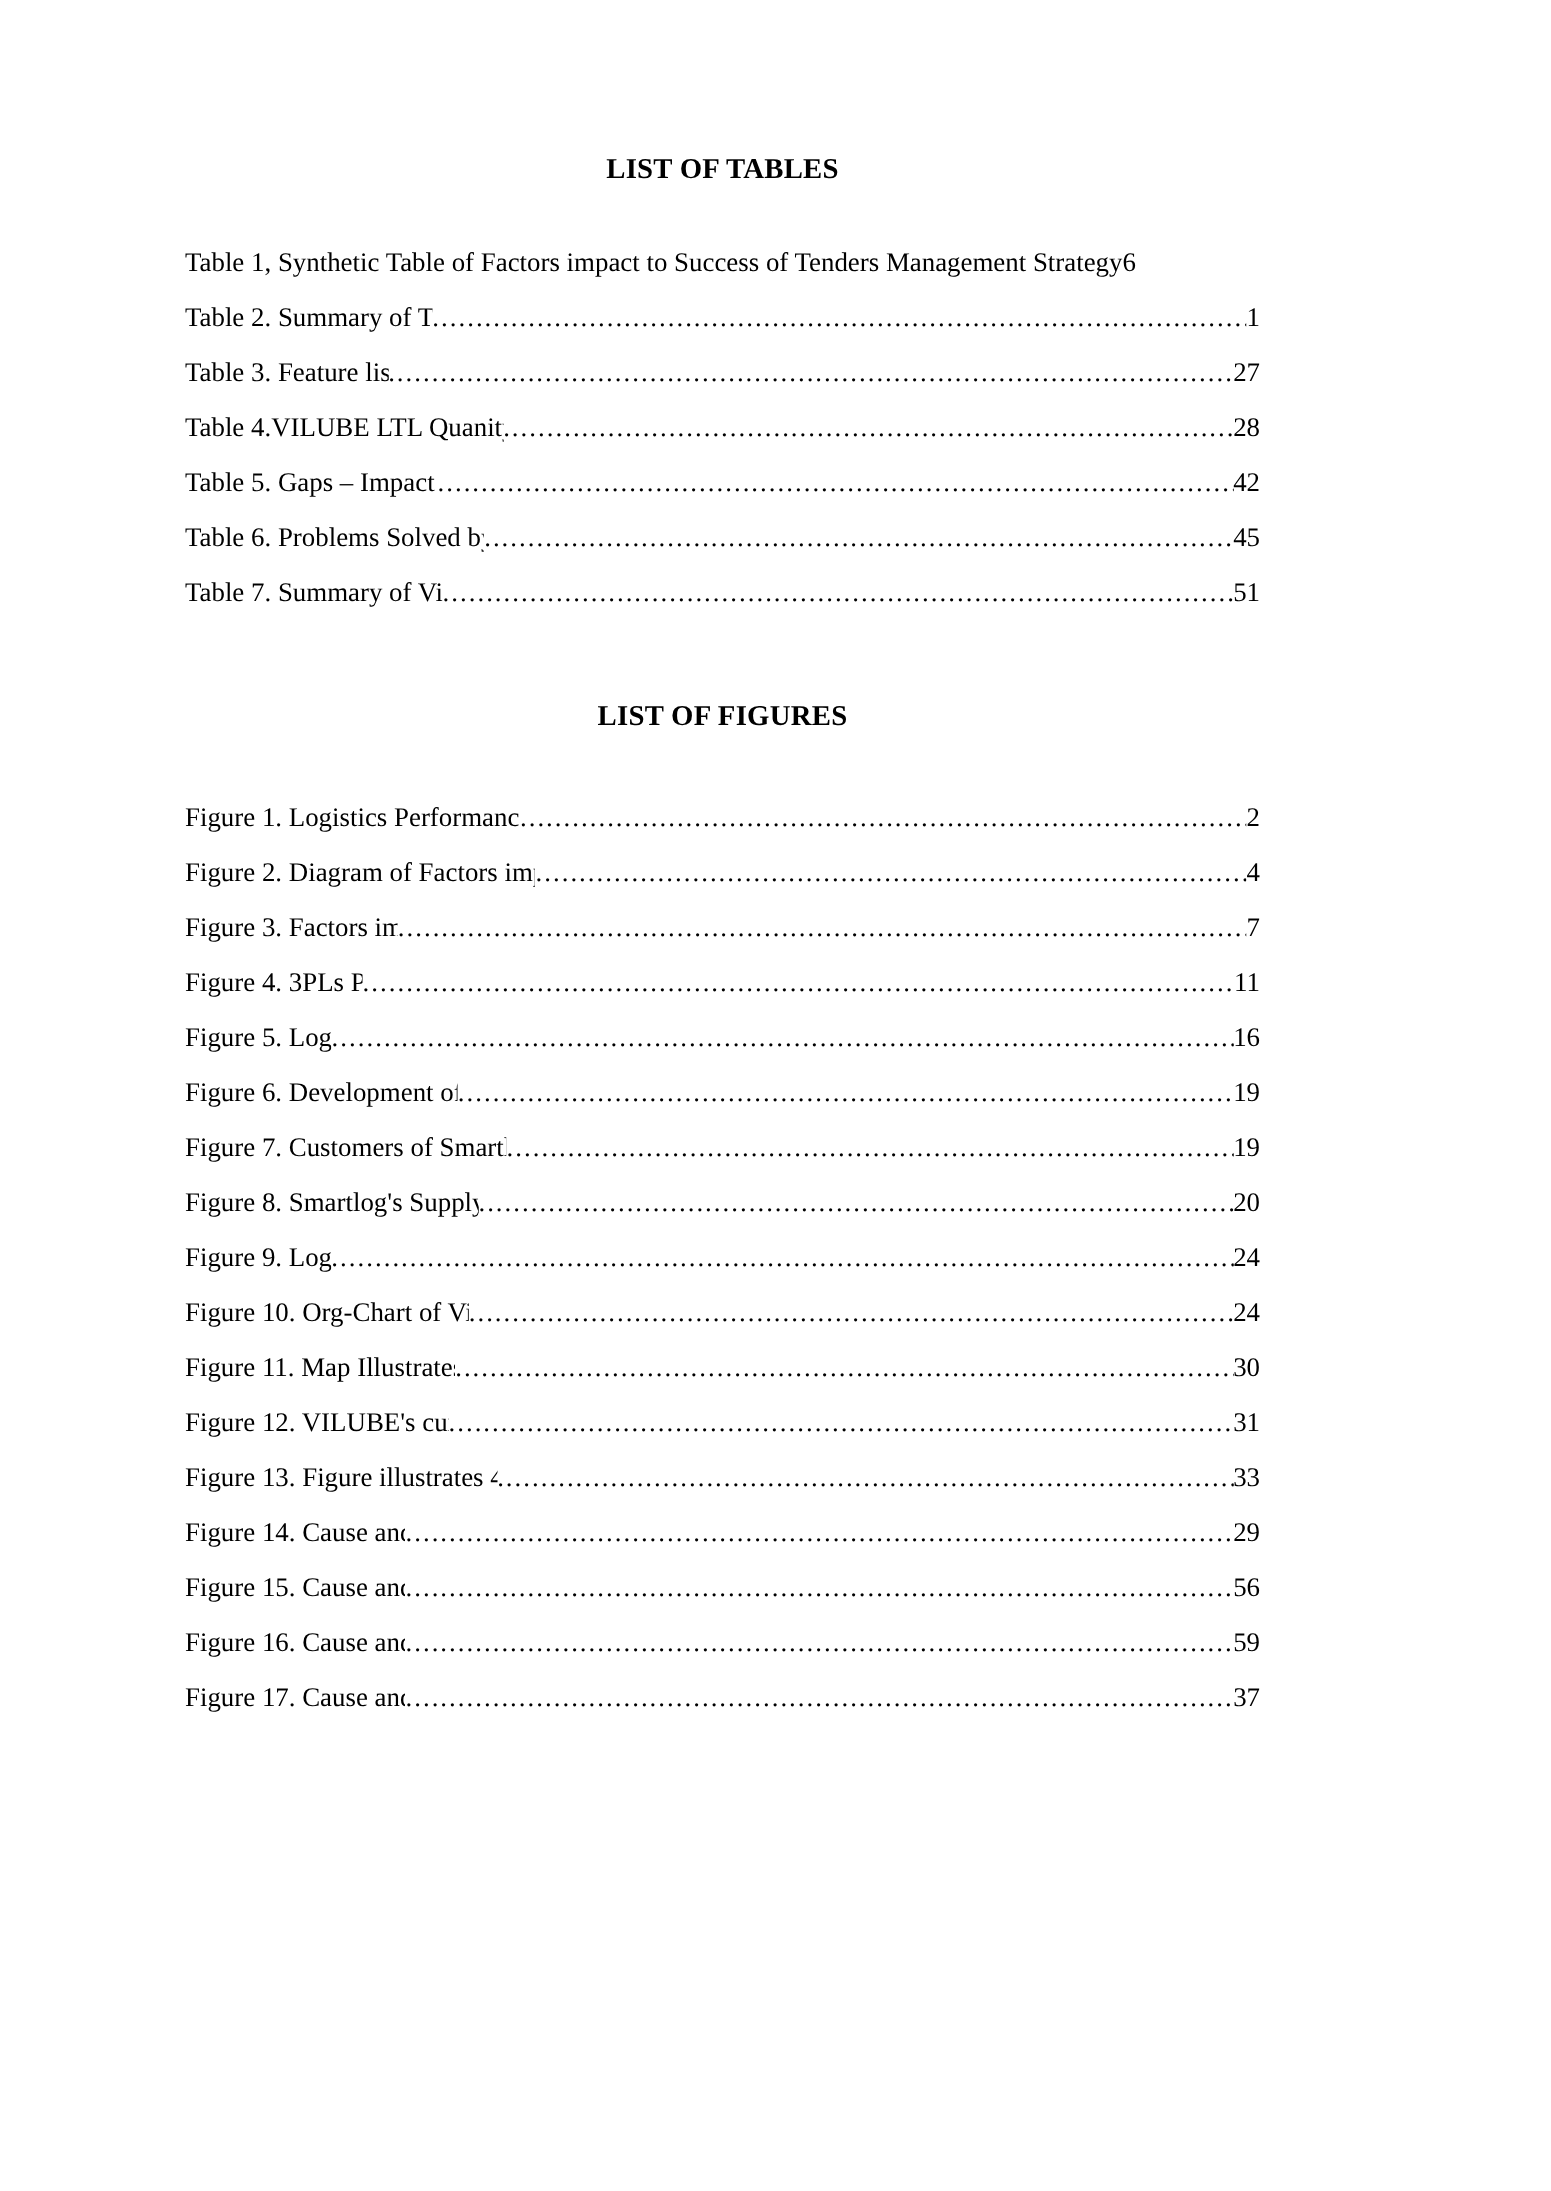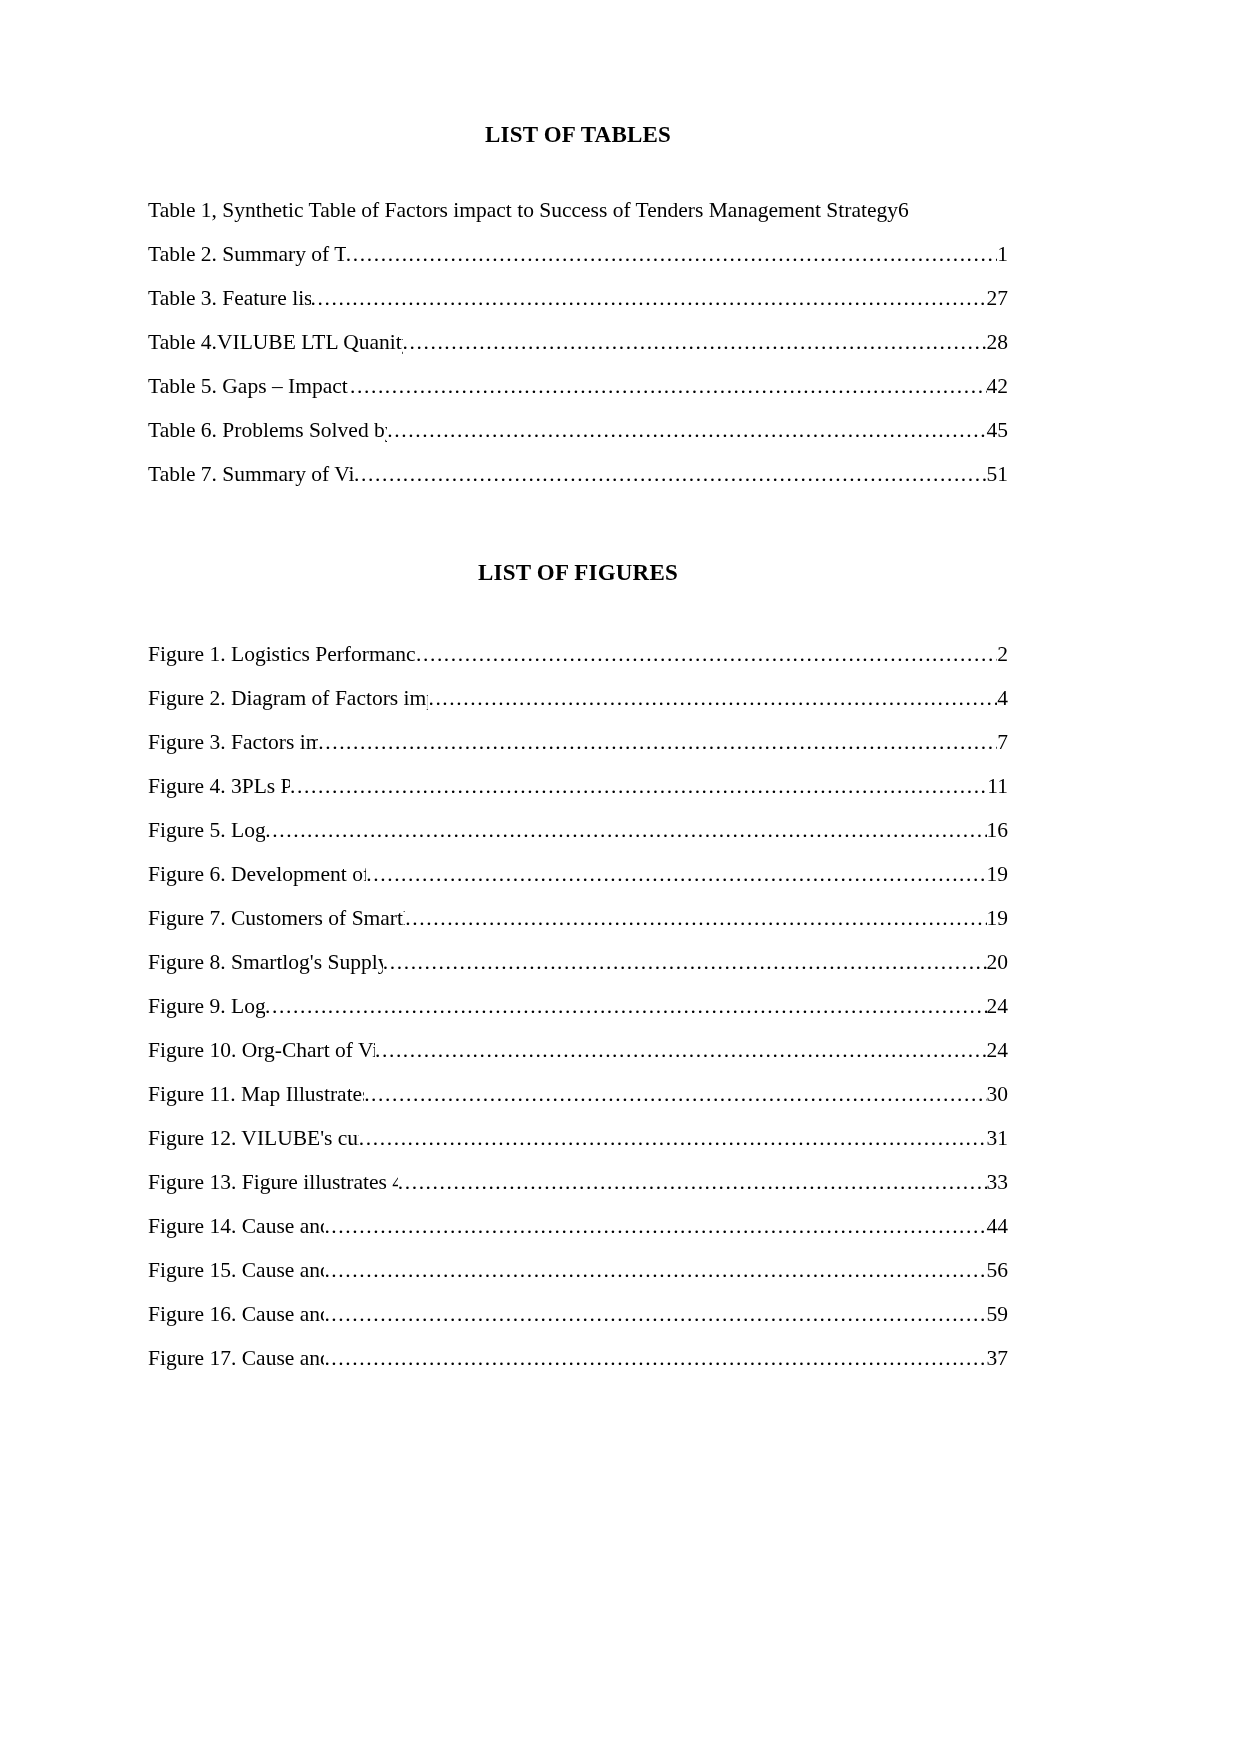--- a/index.html
+++ b/index.html
@@ -190,21 +190,21 @@
           <span class="toc-page">31</span>
         </li>
         <li class="toc-entry">
           <span class="toc-title">Figure 13. Figure illustrates 4 main rooted-causes of Vilube Effencency</span>
           <span class="toc-leader">................................................................................................................................................................................................................</span>
           <span class="toc-page">33</span>
         </li>
         <li class="toc-entry">
           <span class="toc-title">Figure 14. Cause and Effect Diagram Issue 1</span>
           <span class="toc-leader">................................................................................................................................................................................................................</span>
-          <span class="toc-page">44</span>
+          <span class="toc-page">29</span>
         </li>
         <li class="toc-entry">
           <span class="toc-title">Figure 15. Cause and Effect Diagram Issue 2</span>
           <span class="toc-leader">................................................................................................................................................................................................................</span>
           <span class="toc-page">56</span>
         </li>
         <li class="toc-entry">
           <span class="toc-title">Figure 16. Cause and Effect Diagram Issue 3</span>
           <span class="toc-leader">................................................................................................................................................................................................................</span>
           <span class="toc-page">59</span>

